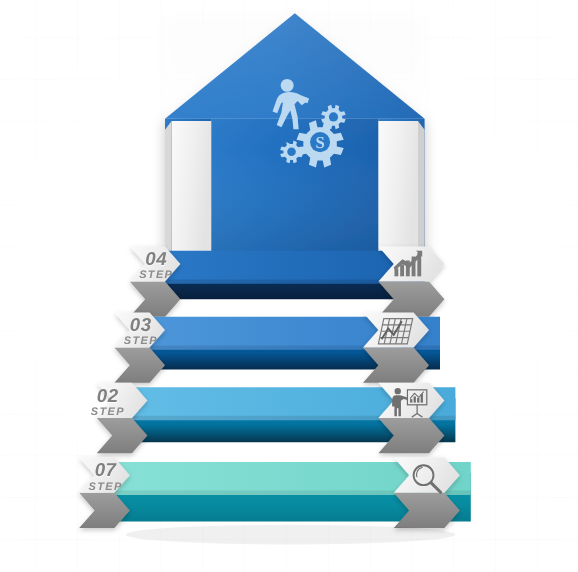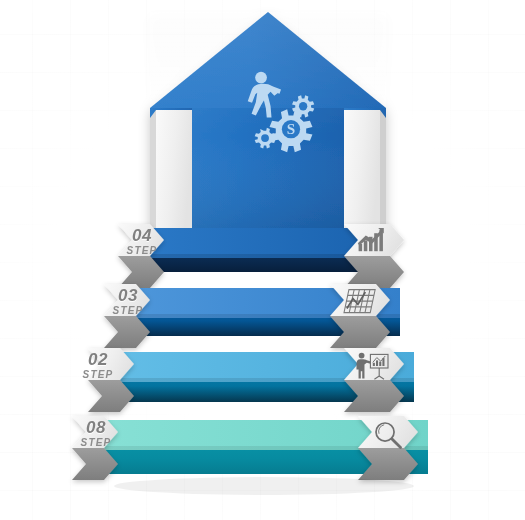--- a/index.html
+++ b/index.html
@@ -293,17 +293,17 @@
     <span class="num">03</span>
     <span class="word">STEP</span>
   </div>
 
   <div class="plaque" style="left:76px; top:351px; width:44px;">
     <span class="num">02</span>
     <span class="word">STEP</span>
   </div>
 
   <div class="plaque" style="left:74px; top:419px; width:44px;">
-    <span class="num">08</span>
+    <span class="num">07</span>
     <span class="word">STEP</span>
   </div>
 
 </div>
 
 </body></html>

